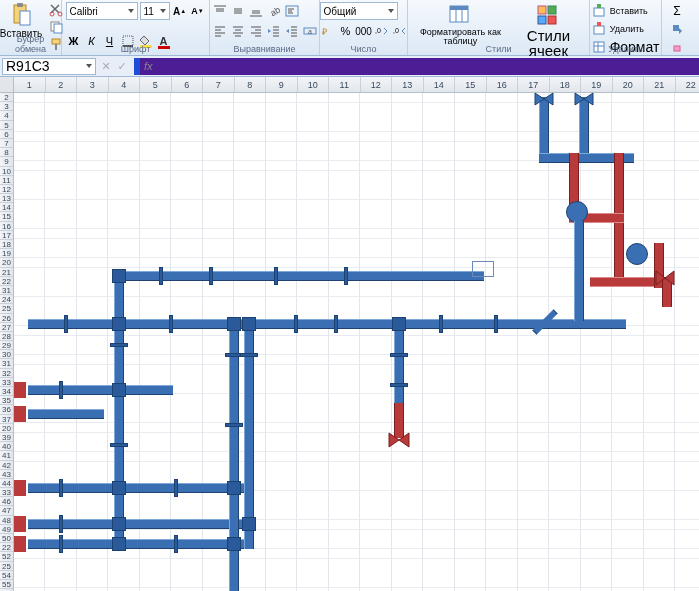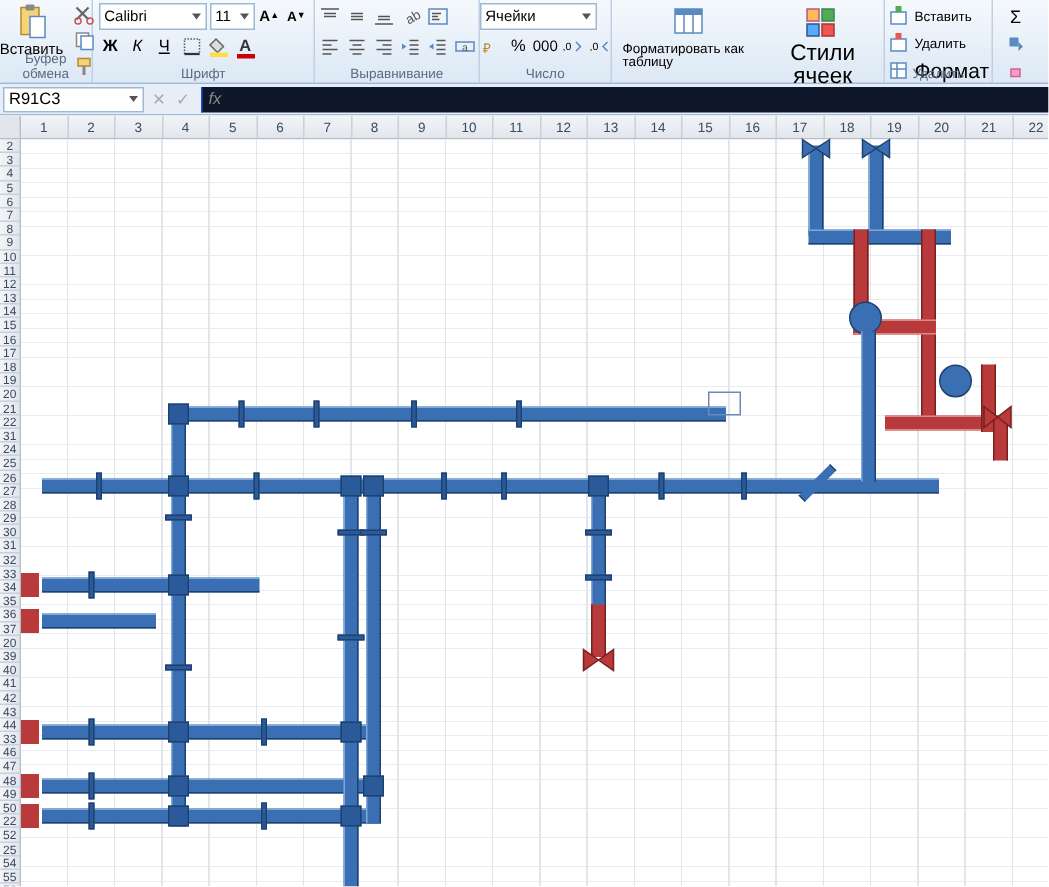--- a/index.html
+++ b/index.html
@@ -15,23 +15,23 @@
   .big-btn .icn { width: 24px; height: 24px; display: flex; align-items: center; justify-content: center; }
   .big-btn .lbl { font-size: 10px; margin-top: 1px; }
 
   .row { display: flex; gap: 2px; align-items: center; height: 18px; }
   .sm { width: 16px; height: 16px; display: flex; align-items: center; justify-content: center; cursor: pointer; border-radius: 2px; }
   .combo { border: 1px solid #9fb8d4; background: #fff; height: 18px; font-size: 10px; padding: 0 14px 0 3px; display: flex; align-items: center; position: relative; }
   .combo::after { content: ''; position: absolute; right: 3px; top: 6px; border-left: 3px solid transparent; border-right: 3px solid transparent; border-top: 4px solid #555; }
 
   
   .fbar { height: 21px; background: #e8eef7; border-bottom: 1px solid #9fb8d4; display: flex; align-items: center; }
-  .namebox { width: 94px; border: 1px solid #9fb8d4; background: #fff; height: 17px; margin: 0 2px; font-size: 11px; padding: 0 3px; display: flex; align-items: center; position: relative; }
+  .namebox { width: 94px; border: 1px solid #9fb8d4; background: #fff; height: 17px; margin: 0 2px; font-size: 14px; padding: 0 3px; display: flex; align-items: center; position: relative; }
   .namebox::after { content: ''; position: absolute; right: 3px; top: 5px; border-left: 3px solid transparent; border-right: 3px solid transparent; border-top: 4px solid #555; }
-  .fx-area { flex: 1; border-left: 1px solid #1d4ed8; background: #0f172a; height: 17px; margin-left: 4px; display: flex; align-items: center; padding-left: 4px; text-align: center; }
+  .fx-area { flex: 1; border-left: 6px solid #1d4ed8; background: #4c1d95; height: 17px; margin-left: 4px; display: flex; align-items: center; padding-left: 4px; text-align: center; }
   .fx-lbl { font-style: italic; color: #888; margin-right: 6px; }
 
   
   .grid { position: absolute; top: 77px; left: 0; right: 0; bottom: 0; background: #fff; overflow: hidden; }
   .colhdr { position: absolute; top: 0; left: 14px; right: 0; height: 16px; background: linear-gradient(#f2f4f7, #e2e6ec); border-bottom: 1px solid #b5bfc9; display: flex; }
   .colhdr div { border-right: 1px solid #c8d0da; text-align: center; font-size: 9px; color: #3a4a5f; line-height: 16px; flex-shrink: 0; }
   .rowhdr { position: absolute; top: 16px; left: 0; width: 14px; background: linear-gradient(90deg,#f2f4f7,#e2e6ec); border-right: 1px solid #b5bfc9; }
   .rowhdr div { border-bottom: 1px solid #c8d0da; text-align: center; font-size: 8px; color: #3a4a5f; height: 9.2px; line-height: 9.2px; }
   .corner { position: absolute; top: 0; left: 0; width: 14px; height: 16px; background: #e2e6ec; border-right: 1px solid #b5bfc9; border-bottom: 1px solid #b5bfc9; }
   .cells { position: absolute; top: 16px; left: 14px; right: 0; bottom: 0; background: #fff; }
@@ -89,21 +89,21 @@
               <rect x="3" y="2" width="8" height="5" fill="#f4d37a" stroke="#b58a2c"></rect>
               <rect x="6" y="7" width="2" height="6" fill="#888"></rect>
             </svg>
           </div>
       </div>
     </div>
     <div class="group-label">Буфер обмена</div>
   </div>
 
   <div class="group" style="width:148px">
-    <div class="group-content" style="flex-direction:column;gap:2px;align-items:flex-start">
+    <div class="group-content" style="flex-direction:column;gap:12px;align-items:flex-start">
       <div class="row">
         <div class="combo" style="width:72px">
             <span>Calibri</span>
           </div>
         <div class="combo" style="width:30px">
             <span>11</span>
           </div>
         <div class="sm" style="font-size:10px;font-weight:bold">A<sup style="font-size:6px">▲</sup></div>
         <div class="sm" style="font-size:9px;font-weight:bold">A<sup style="font-size:6px">▼</sup></div>
       </div>
@@ -206,21 +206,21 @@
           </div>
       </div>
     </div>
     <div class="group-label">Выравнивание</div>
   </div>
 
   <div class="group" style="width:88px">
     <div class="group-content" style="flex-direction:column;gap:2px;align-items:flex-start">
       <div class="row">
           <div class="combo" style="width:78px">
-            <span>Ячейки</span>
+            <span>Общий</span>
           </div>
         </div>
       <div class="row">
         <div class="sm">
             <svg width="14" height="12">
               <text x="1" y="10" font-size="9" fill="#b58a2c">₽</text>
             </svg>
           </div>
         <div class="sm" style="font-size:11px">%</div>
         <div class="sm" style="font-size:10px">000</div>
@@ -245,34 +245,35 @@
     <div class="group-content">
       <div class="big-btn">
         <span class="icn">
             <svg width="24" height="22">
               <rect x="2" y="2" width="18" height="16" fill="#fff" stroke="#5a8ac0"></rect>
               <rect x="2" y="2" width="18" height="4" fill="#5a8ac0"></rect>
               <line x1="8" y1="2" x2="8" y2="18" stroke="#5a8ac0"></line>
               <line x1="14" y1="2" x2="14" y2="18" stroke="#5a8ac0"></line>
             </svg>
           </span>
-        <span class="lbl" style="font-size:9px;line-height:1;">Форматировать как таблицу</span>
+        <span class="lbl" style="font-size:9px;line-height:1;text-align:center">Форматировать как таблицу</span>
       </div>
       <div class="big-btn">
         <span class="icn">
             <svg width="24" height="22">
               <rect x="2" y="2" width="8" height="8" fill="#fb5" stroke="#b58"></rect>
               <rect x="12" y="2" width="8" height="8" fill="#5a5" stroke="#385"></rect>
               <rect x="2" y="12" width="8" height="8" fill="#5af" stroke="#358"></rect>
               <rect x="12" y="12" width="8" height="8" fill="#e55" stroke="#a33"></rect>
             </svg>
           </span>
         <span class="lbl" style="font-size:15px;line-height:1;text-align:center">Стили ячеек</span>
       </div>
     </div>
+    <div class="group-label">Стили</div>
   </div>
 
   <div class="group" style="width:72px">
     <div class="group-content" style="flex-direction:column;gap:0;align-items:flex-start">
       <div class="row" style="cursor:pointer">
           <svg width="14" height="14">
             <rect x="2" y="4" width="10" height="8" fill="#fff" stroke="#5a8ac0"></rect>
             <rect x="5" y="0" width="4" height="4" fill="#5a5"></rect>
           </svg>
           <span class="lbl" style="font-size:9px;margin-left:2px">Вставить</span>

